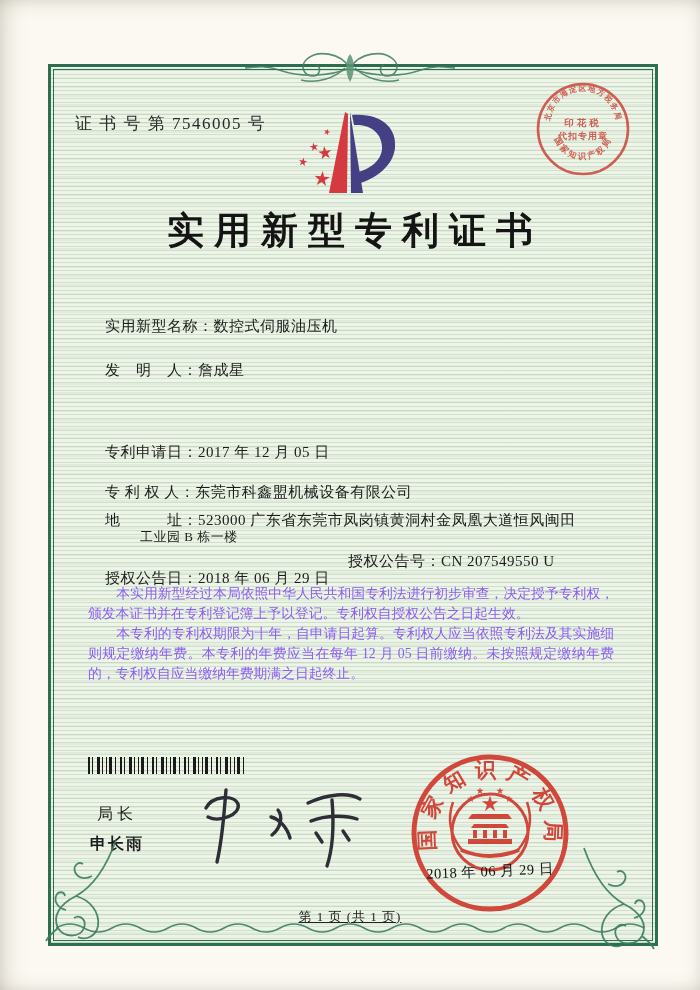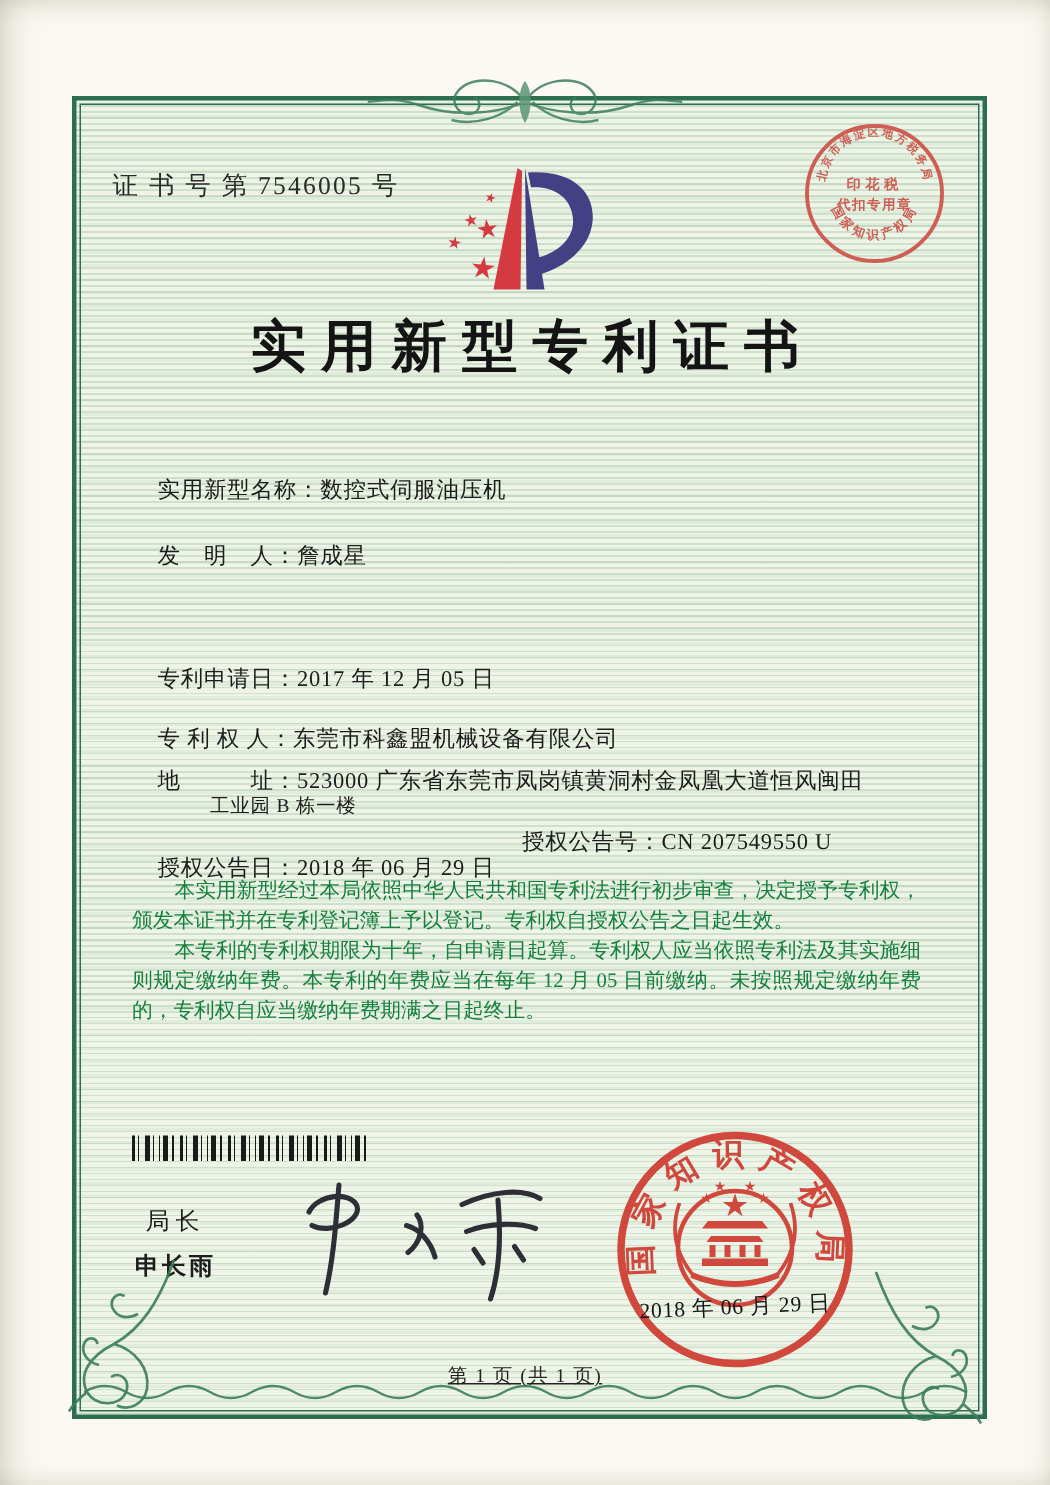--- a/index.html
+++ b/index.html
@@ -40,21 +40,21 @@
   .row{left:88px;font-size:15px;letter-spacing:.5px;white-space:pre;color:#1c1c1c;}
   .row .lbl{white-space:pre;}
   .row .val{white-space:pre;}
   .row-name{top:300px;} .row-inventor{top:344px;} .row-patno{top:386px;}
   .row-filing{top:426px;} .row-patentee{top:466px;} .row-addr{top:494px;}
   .addr2{left:140px;top:528px;font-size:13px;letter-spacing:.5px;white-space:pre;text-align:right;}
   .row-grant{top:552px;width:540px;}
   .grant2{position:absolute;left:260px;top:0;white-space:pre;}
   .bodytext{left:88px;top:584px;width:526px;}
   .bodytext p{margin:0;font-size:13.8px;line-height:20px;text-align:justify;
-              text-indent:2.05em;color:#15803d;}
+              text-indent:2.05em;color:#8b5cf6;}
   .barcode{left:88px;top:757px;width:158px;height:17px;
     background:repeating-linear-gradient(90deg,
       #1a1a1a 0 2px, transparent 2px 4px, #1a1a1a 4px 5px, transparent 5px 9px,
       #1a1a1a 9px 12px, transparent 12px 14px, #1a1a1a 14px 15px, transparent 15px 18px,
       #1a1a1a 18px 19px, transparent 19px 21px, #1a1a1a 21px 24px, transparent 24px 27px,
       #1a1a1a 27px 28px, transparent 28px 32px);}
   .director-label{left:97px;top:804px;font-size:16px;letter-spacing:4px;}
   .director-name{left:90px;top:834px;font-size:16px;letter-spacing:2px;font-weight:bold;}
   .sig{left:190px;top:776px;}
   .seal{left:405px;top:748px;}

